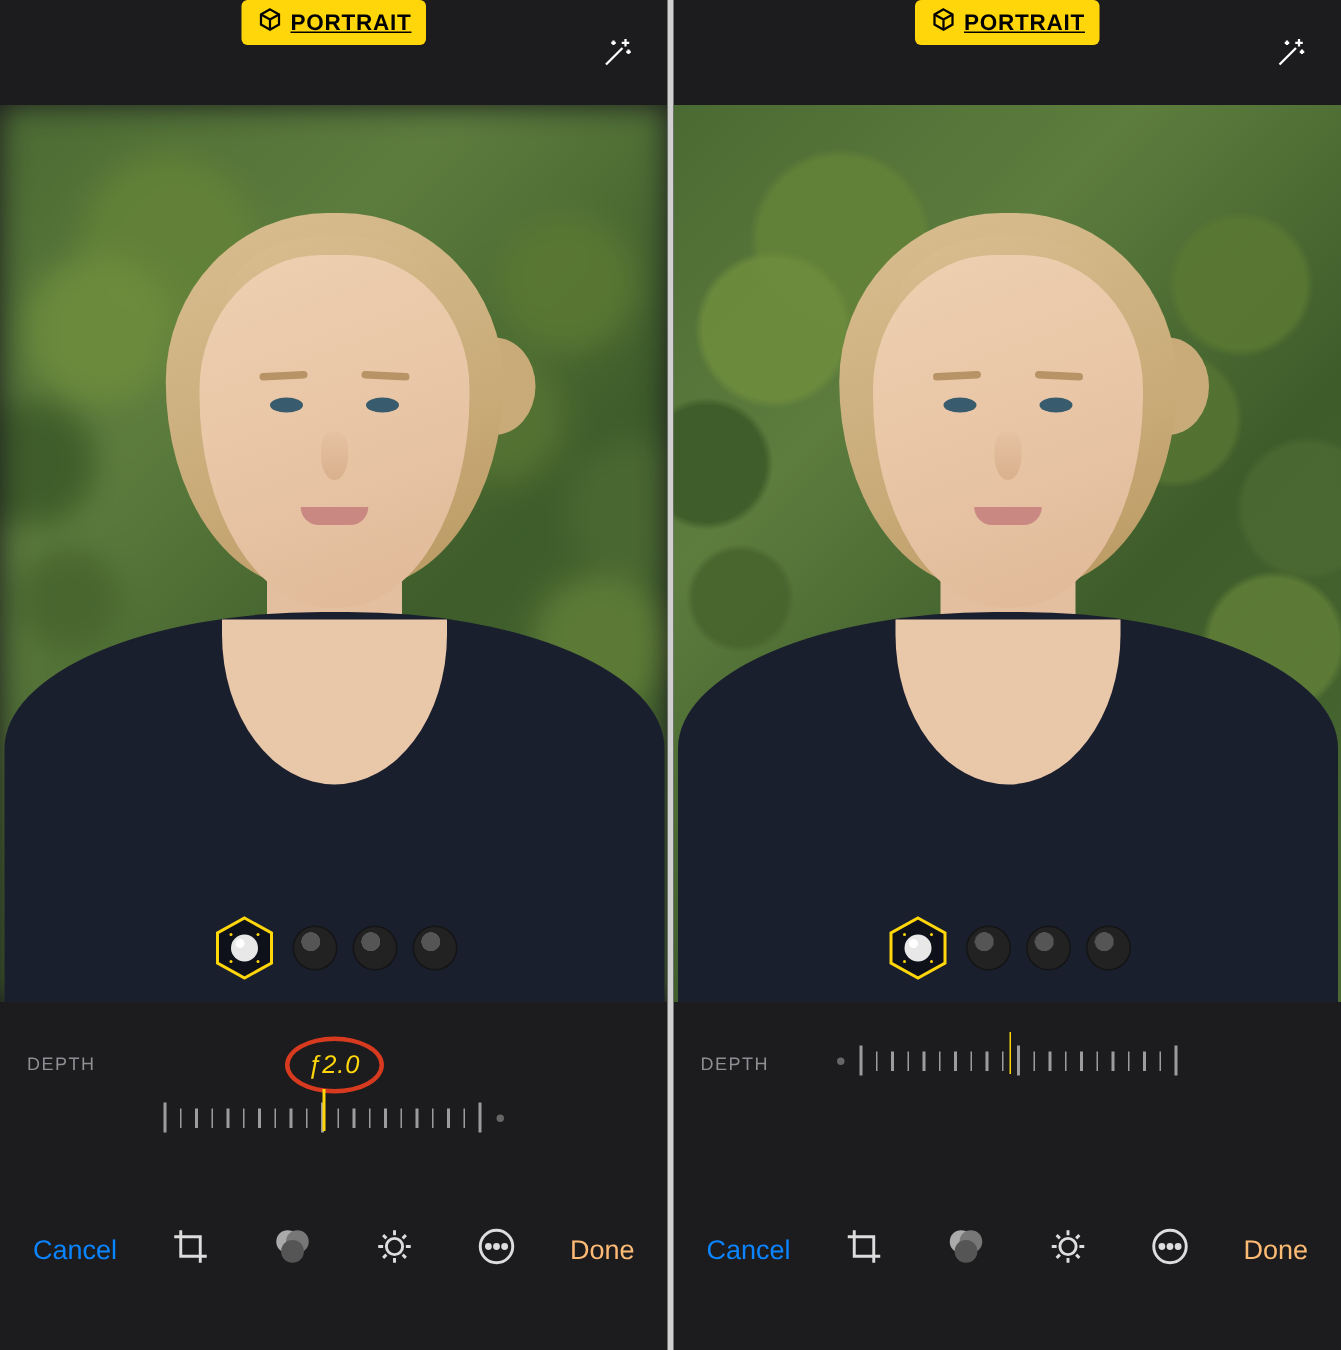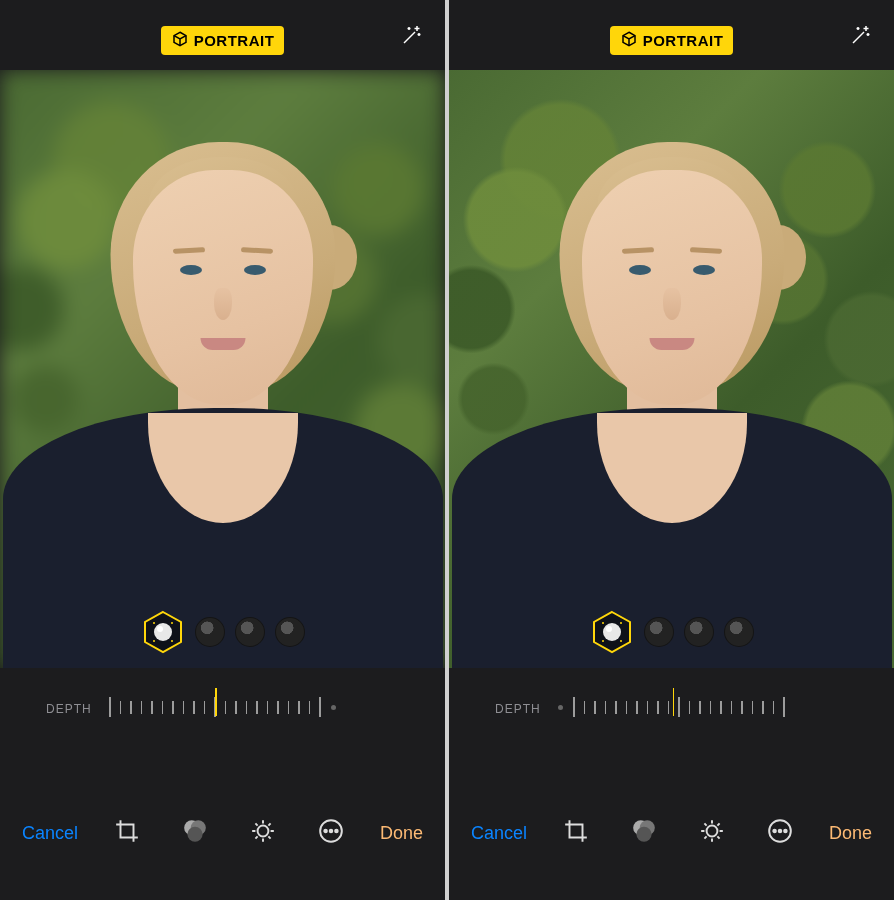--- a/index.html
+++ b/index.html
@@ -21,22 +21,23 @@
       height: 900px;
       background: #1c1c1e;
       display: flex;
       flex-direction: column;
       position: relative;
     }
     .top-bar {
       height: 55px;
       display: flex;
       justify-content: center;
-      align-items: flex-end;
+      align-items: flex-start;
       position: relative;
+      text-decoration: underline;
     }
     .portrait-badge {
       background: #ffd60a;
       border-radius: 4px;
       padding: 4px 10px;
       display: flex;
       align-items: center;
       gap: 5px;
       font-weight: 600;
       font-size: 15px;
@@ -182,21 +183,20 @@
       position:relative;
     }
     .depth-label{
       position:absolute;
       left:18px;
       top:34px;
       color:#8e8e93;
       font-size:12px;
       letter-spacing:1px;
       font-weight:500;
-      margin-left:28px;
     }
     .f-value{
       text-align:center;
       color:#ffd60a;
       font-size:17px;
       font-weight:500;
       font-style:italic;
       letter-spacing:0.5px;
       margin-top:18px;
       position:relative;
@@ -318,20 +318,24 @@
           </svg>
         </div>
         <div class="light-opt"></div>
         <div class="light-opt"></div>
         <div class="light-opt"></div>
       </div>
     </div>
 
     <div class="depth-area">
       <div class="depth-label">DEPTH</div>
+      <div class="f-value">
+        <span>ƒ2.0</span>
+        <div class="annotation-circle"></div>
+      </div>
       <div class="slider-row">
         <div class="ticks">
           <div class="tick tall"></div>
             <div class="tick"></div>
             <div class="tick"></div>
             <div class="tick"></div>
           <div class="tick"></div>
             <div class="tick"></div>
             <div class="tick"></div>
             <div class="tick"></div>

